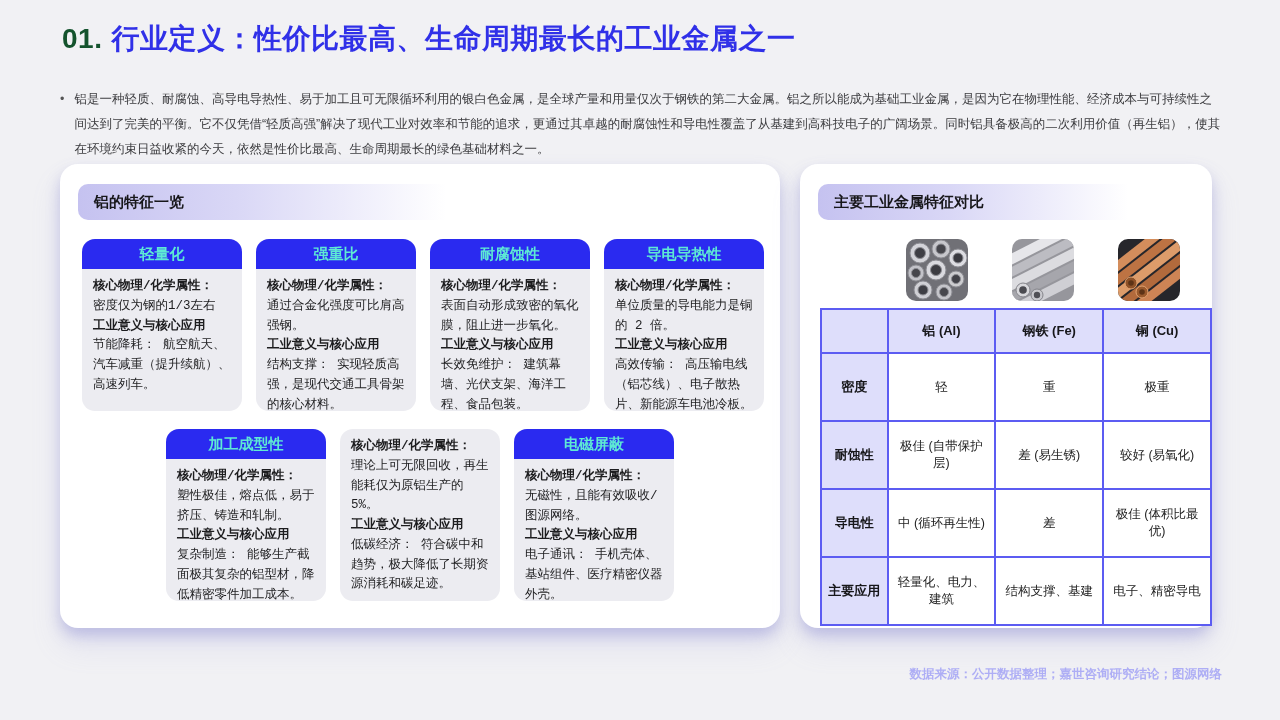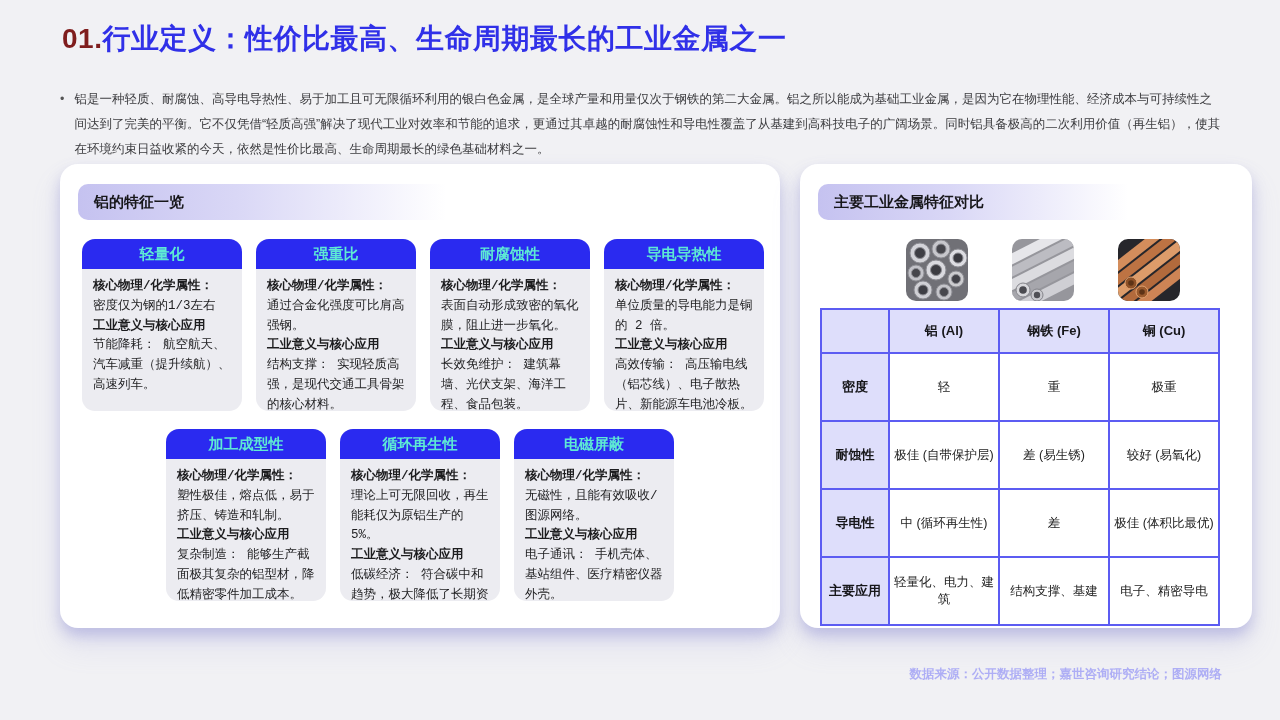--- a/index.html
+++ b/index.html
@@ -4,31 +4,31 @@
 <style>
   html,body{margin:0;padding:0;}
   body{
     width:1280px;height:720px;position:relative;overflow:hidden;
     background:#f1f1f4;
     font-family:"Liberation Sans","DejaVu Sans",sans-serif;
     -webkit-font-smoothing:antialiased;
   }
   
   .title-row{position:absolute;left:62px;top:20px;font-size:28px;font-weight:900;letter-spacing:.5px;}
-  .title-num{color:#7f1d1d;}
+  .title-num{color:#14532d;margin-right:9px;}
   .title-text{color:#3030e8;}
   
   .intro{position:absolute;left:60px;top:87px;width:1164px;display:flex;
          font-size:12.5px;line-height:25px;color:#3b3b3e;}
   .intro .bullet{flex:0 0 auto;margin-right:10px;color:#555;}
   
   .panel{position:absolute;top:164px;background:#ffffff;border-radius:18px;
          box-shadow:0 8px 14px rgba(128,128,205,.38),0 18px 30px rgba(150,150,215,.16);}
   .panel.left{left:60px;width:720px;height:464px;}
-  .panel.right{left:800px;width:452px;height:464px;}
+  .panel.right{left:800px;width:412px;height:464px;}
   .band{height:36px;margin:20px 0 0 18px;border-radius:10px;box-sizing:border-box;
         background:linear-gradient(90deg,#c5c2f0 0%,#d9d7f6 40%,#ffffff 94%);
         font-size:15px;font-weight:bold;color:#17171a;line-height:36px;padding-left:16px;}
   .panel.left .band{width:392px;}
   .panel.right .band{width:330px;}
   
   .cards-row{display:flex;gap:14px;margin:19px 0 0 22px;}
   .cards-row.centered{justify-content:center;margin-left:0;margin-top:18px;}
   .card{width:160px;height:172px;border-radius:13px;overflow:hidden;background:#ececf1;
         display:flex;flex-direction:column;flex:0 0 auto;}
@@ -108,21 +108,20 @@
     <div class="card">
       <div class="card-head">加工成型性</div>
       <div class="card-body">
         <b>核心物理/化学属性：</b>
         <span>塑性极佳，熔点低，易于挤压、铸造和轧制。</span>
         <b>工业意义与核心应用</b>
         <span>复杂制造： 能够生产截面极其复杂的铝型材，降低精密零件加工成本。</span>
       </div>
     </div>
     <div class="card">
-      <div class="card-head">循环再生性</div>
       <div class="card-body">
         <b>核心物理/化学属性：</b>
         <span>理论上可无限回收，再生能耗仅为原铝生产的 5%。</span>
         <b>工业意义与核心应用</b>
         <span>低碳经济： 符合碳中和趋势，极大降低了长期资源消耗和碳足迹。</span>
       </div>
     </div>
     <div class="card">
       <div class="card-head">电磁屏蔽</div>
       <div class="card-body">

